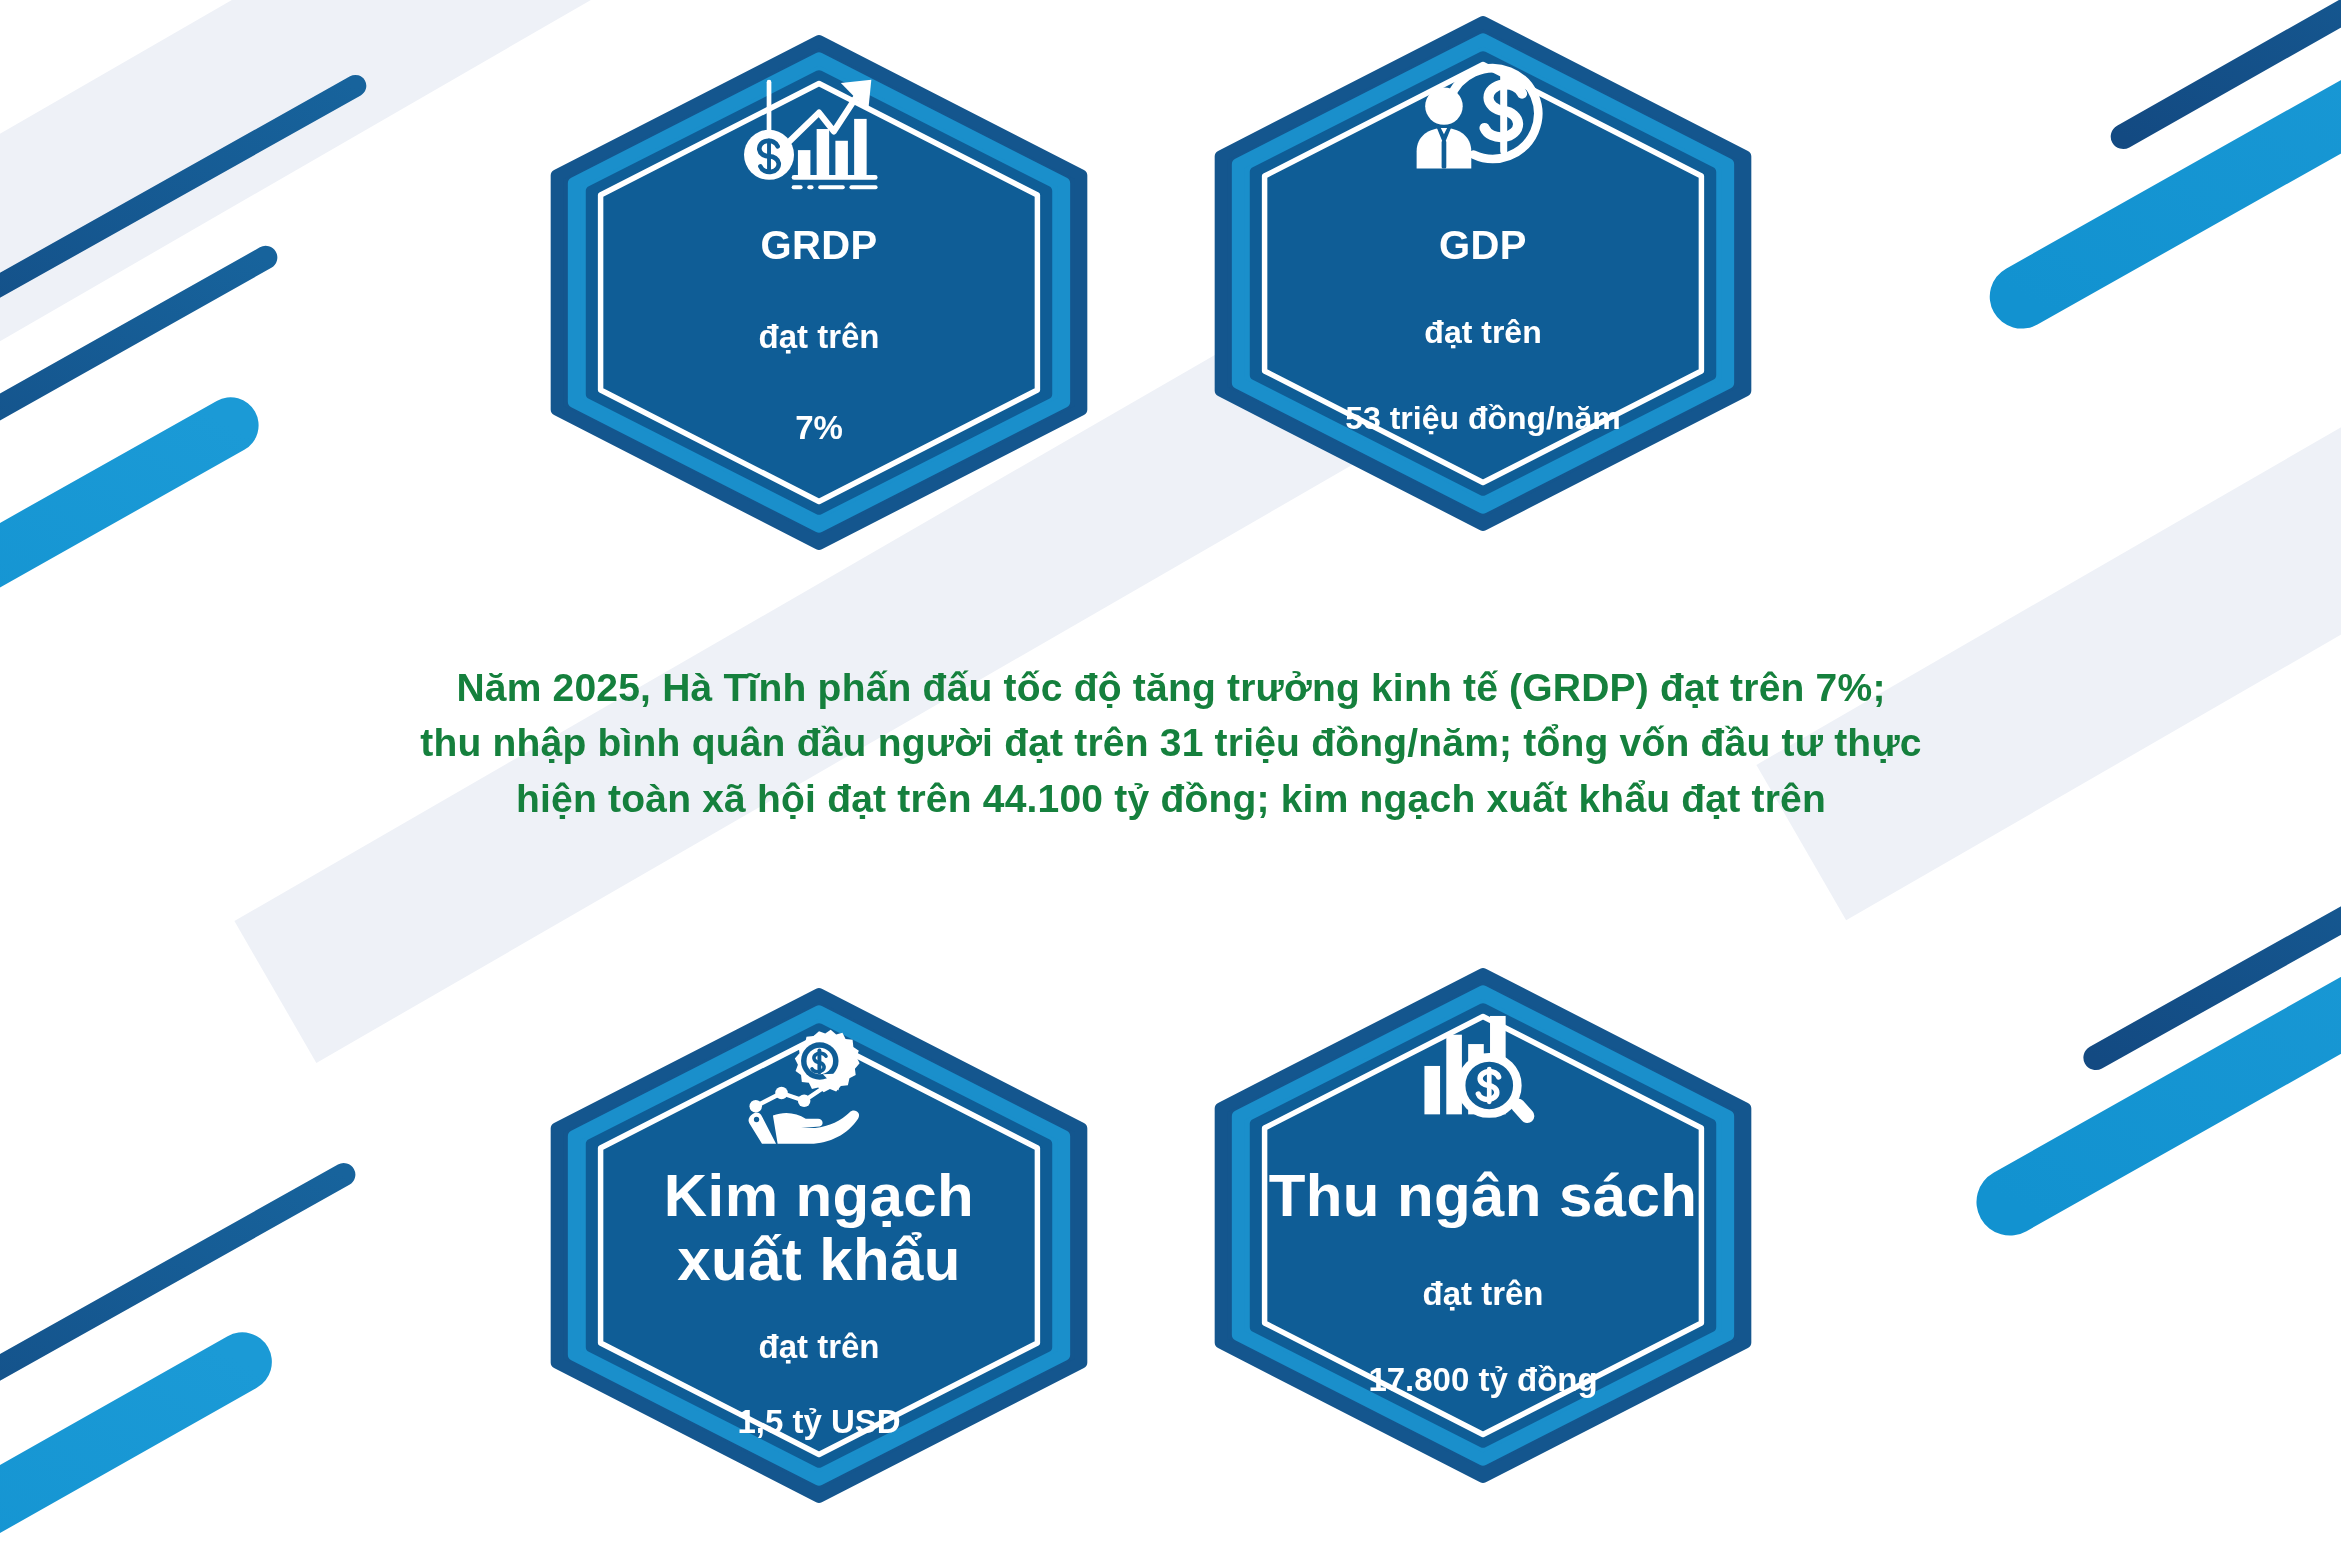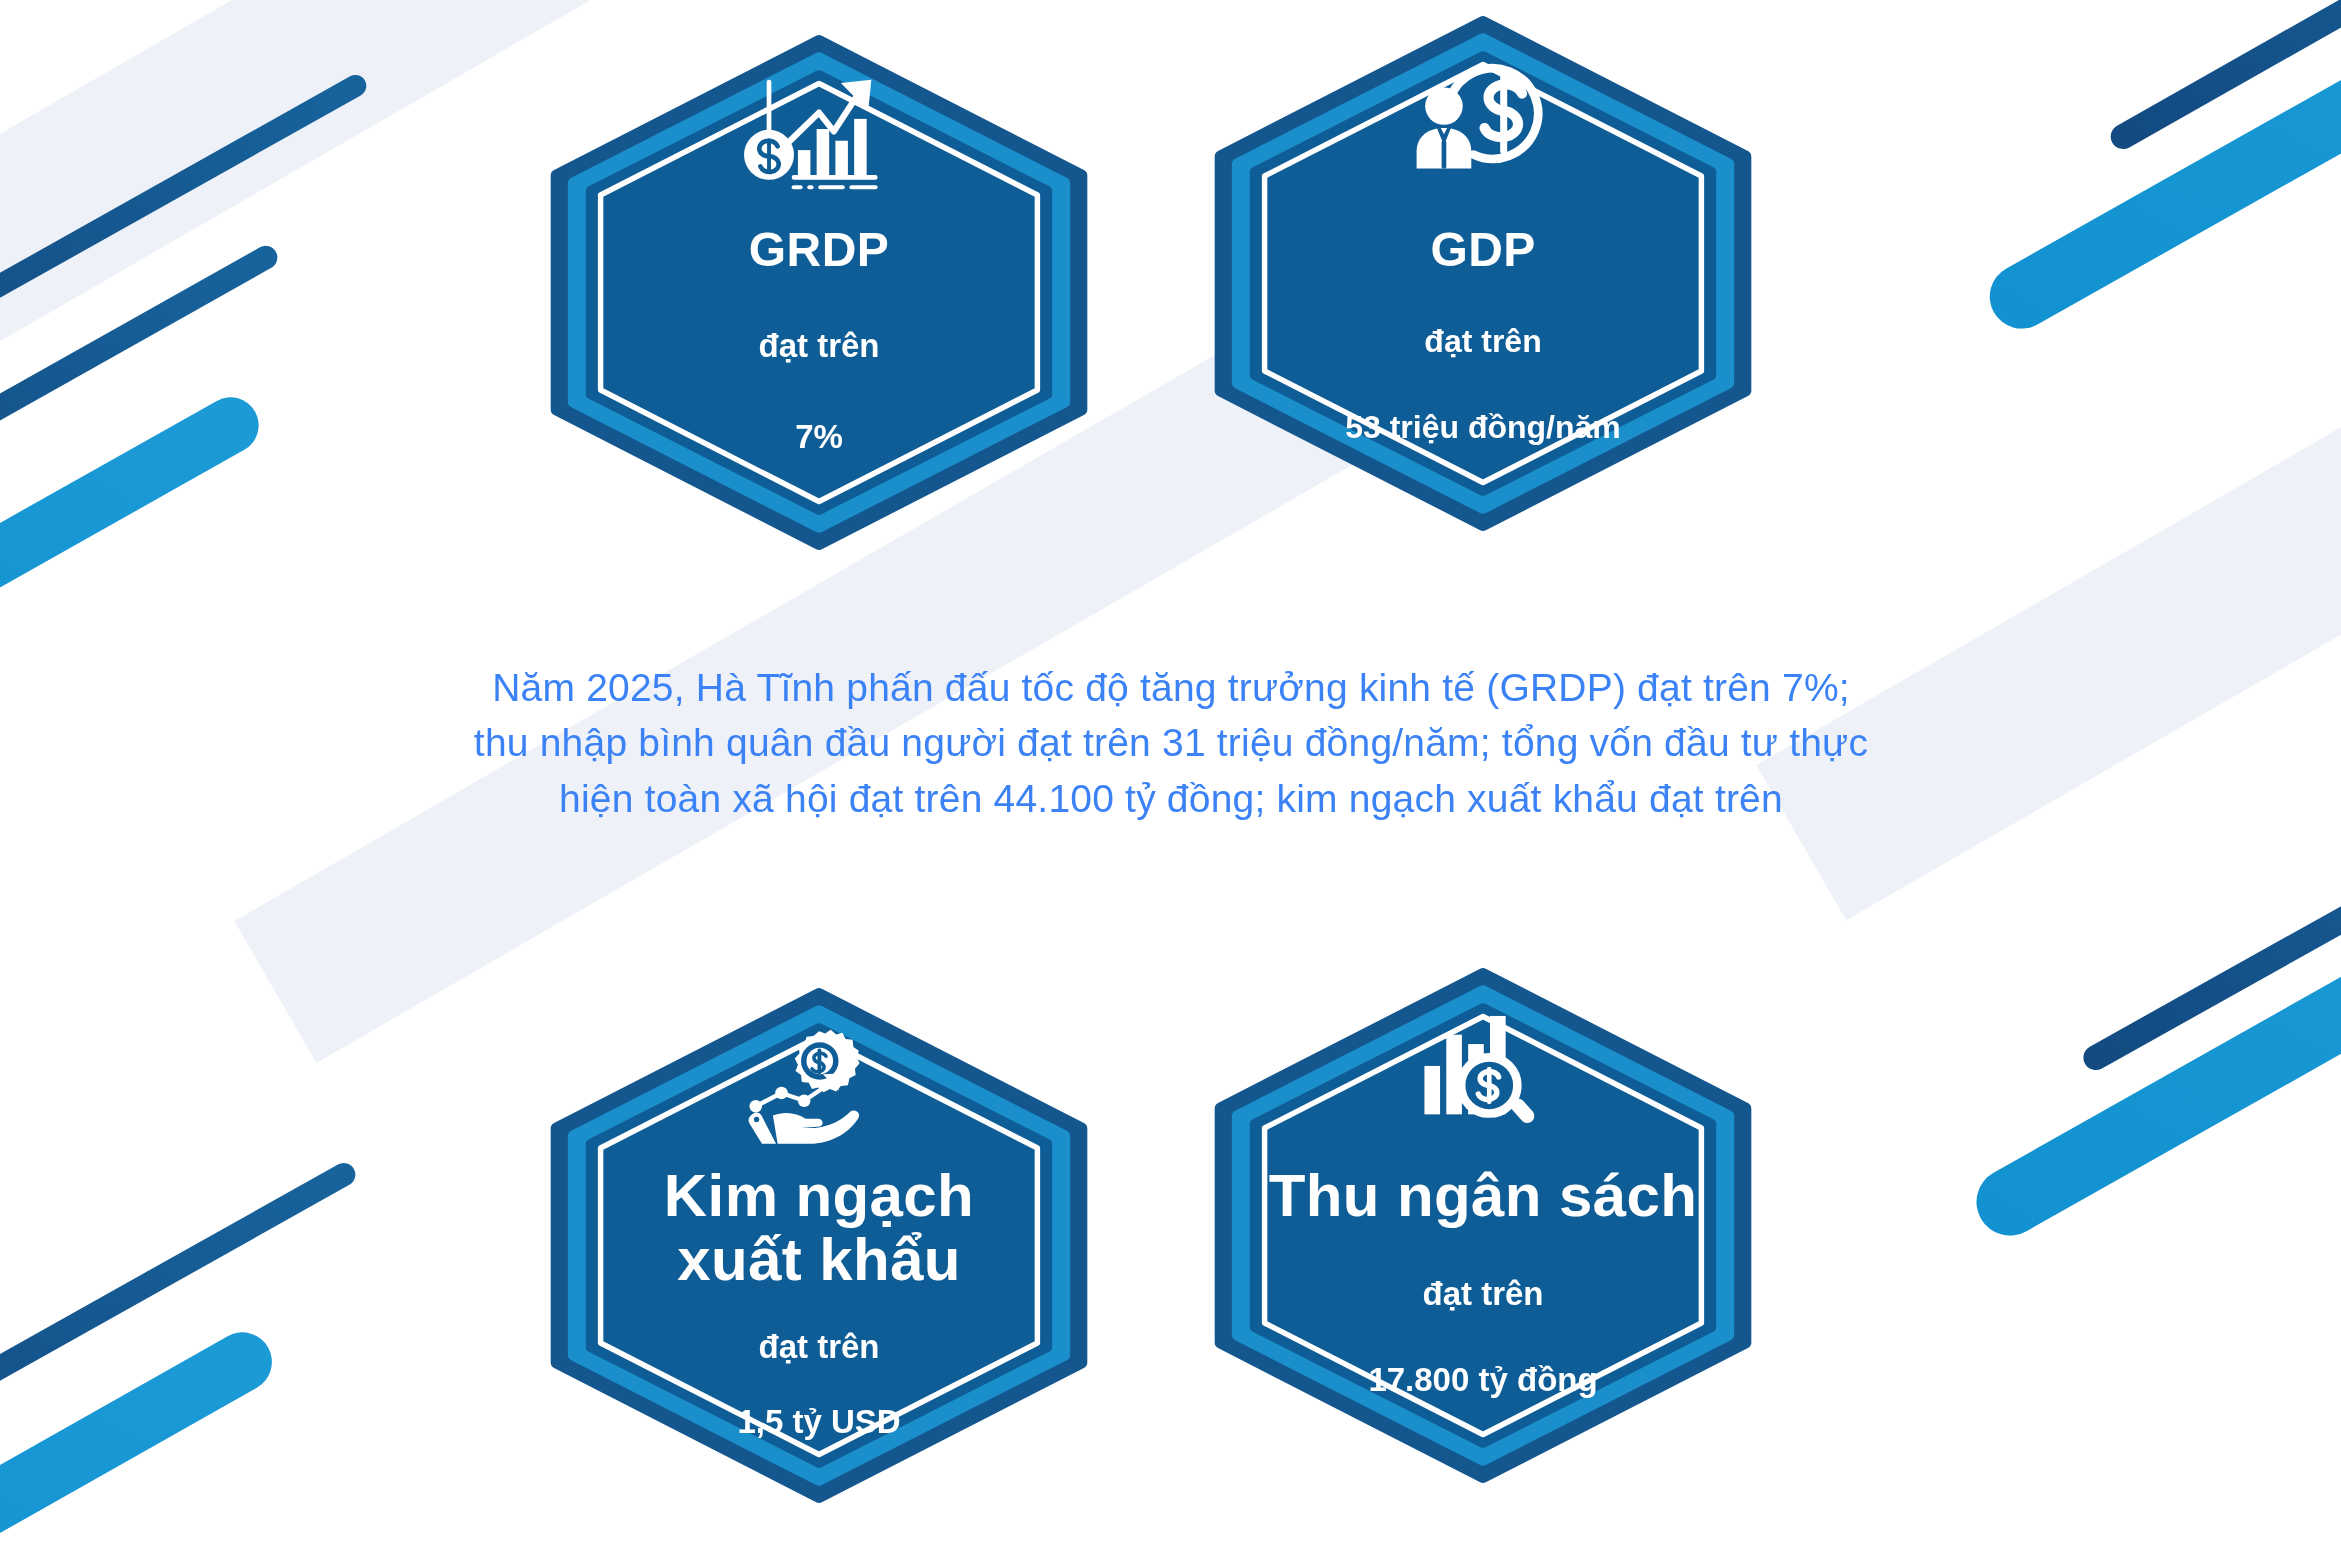--- a/index.html
+++ b/index.html
@@ -55,21 +55,21 @@
     box-sizing: border-box;
   }
   .hex-icon {
     margin-top: 37px;
     width: 164px;
     height: 125px;
     display: block;
   }
   .hex-title {
     color: #ffffff;
-    font-size: 48px;
+    font-size: 40px;
     font-weight: 700;
     letter-spacing: 0.4px;
     line-height: 1.07;
     text-align: center;
     margin-top: 19px;
     white-space: pre-line;
   }
   .hex-title.small {
     font-size: 60px;
   }
@@ -99,23 +99,23 @@
   #hex-budget .hex-title { margin-top: 34px; }
   #hex-budget .hex-sub   { margin-top: 47px; }
 
   
   #summary {
     position: absolute;
     left: 281px;
     top: 660px;
     width: 1780px;
     text-align: center;
-    color: #3b82f6;
+    color: #15803d;
     font-size: 39px;
-    font-weight: 400;
+    font-weight: 700;
     line-height: 1.42;
     letter-spacing: 0.2px;
   }
   #summary .line { display: block; }
 </style>
 </head>
 <body>
 
 <svg id="bg" viewBox="0 0 3000 2000" aria-hidden="true">
   <defs>

